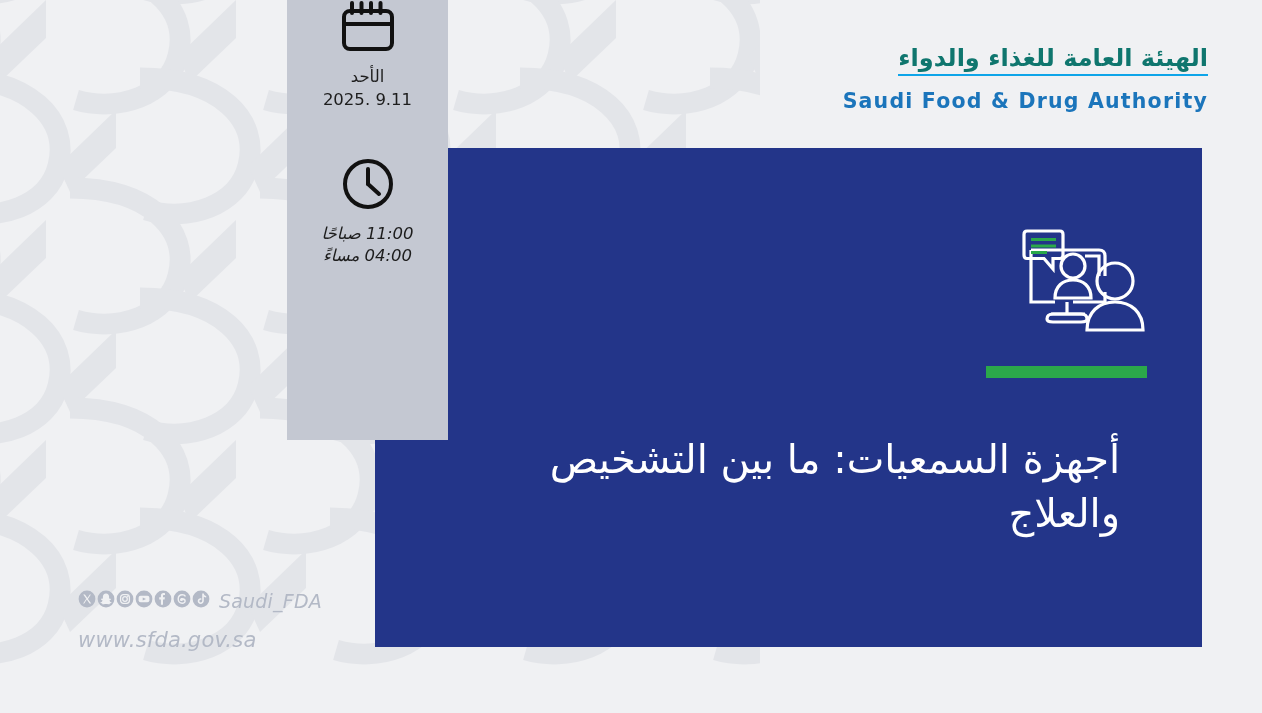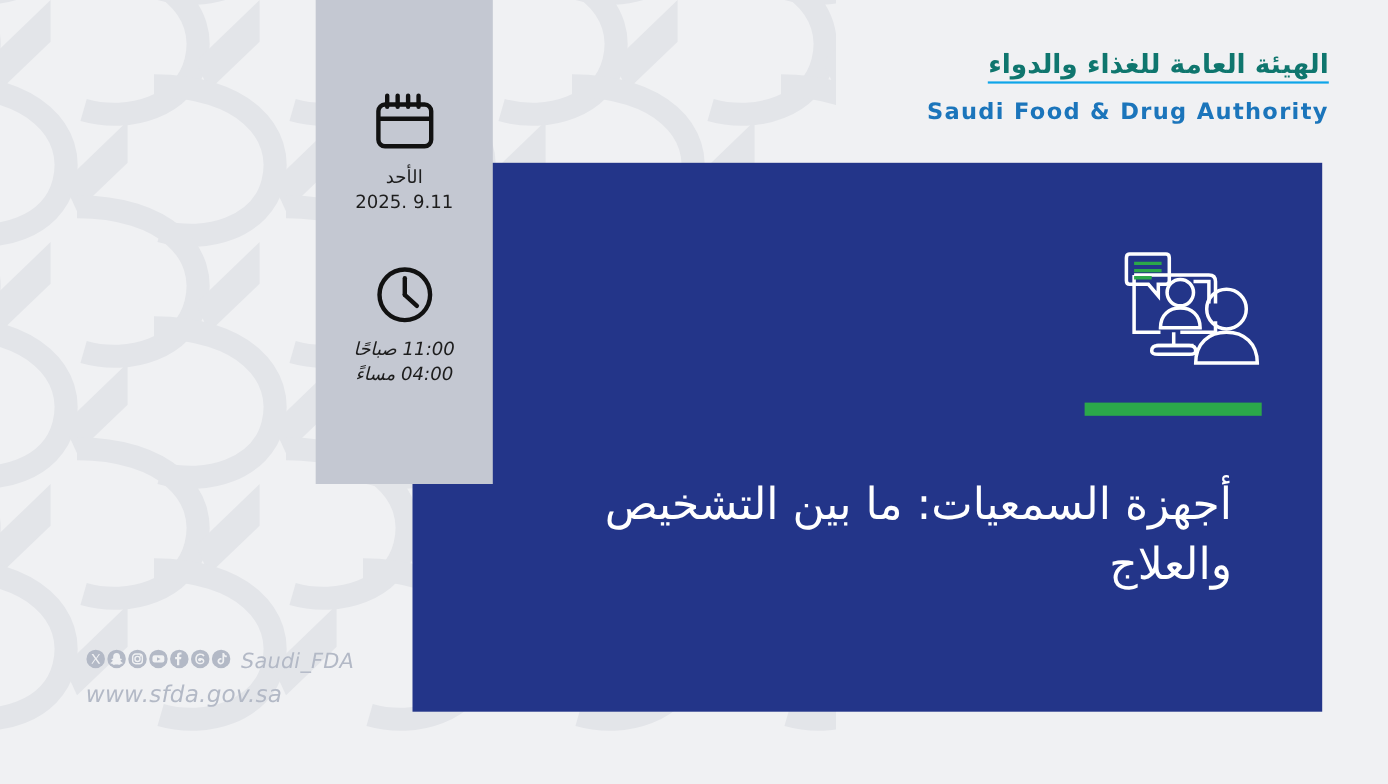--- a/index.html
+++ b/index.html
@@ -47,21 +47,20 @@
 
   
   .meta-col {
     position:absolute;
     left:287px; top:0;
     width:161px; height:440px;
     display:flex;
     flex-direction:column;
     align-items:center;
     justify-content:flex-start;
-    padding-top:84px;
     z-index:4;
   }
   .meta-block { text-align:center; }
   .meta-block + .meta-block { margin-top:45px;font-style:italic; }
   .meta-icon { display:block; margin:0 auto 8px auto; }
   .meta-line {
     font-size:16.5px;
     color:#1d1d1d;
     line-height:1.38;
     direction:rtl;
@@ -146,21 +145,21 @@
   }
   #social-row .soc { display:block; }
   #handle {
     margin-left:8px;
     font-size:19px;
     color:#b3b9c6;
     letter-spacing:0.2px;
     line-height:1;
   }
   #website {
-    margin-top:6px;
+    margin-top:16px;
     font-size:21px;
     color:#b3b9c6;
     letter-spacing:0.2px;
   }
 </style>
 </head>
 <body>
 
 <div id="stage">
 

